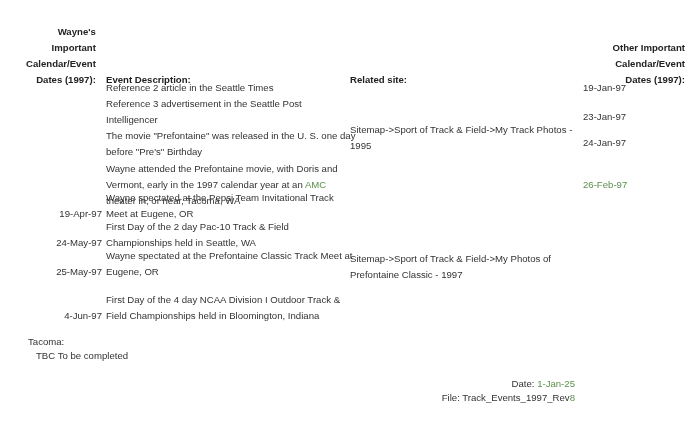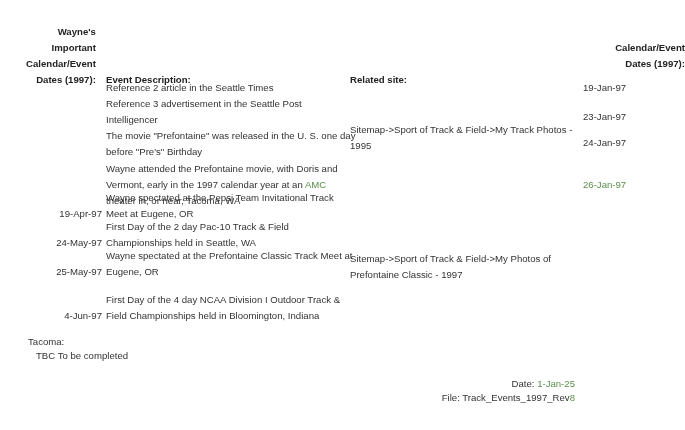--- a/index.html
+++ b/index.html
@@ -25,36 +25,37 @@
   <div>Wayne's</div>
   <div>Important</div>
   <div>Calendar/Event</div>
   <div>Dates (1997):</div>
 </div>
 
 <div class="abs bold center" style="left:106px; top:72px; width:250px;">Event Description:</div>
 <div class="abs bold center" style="left:350px; top:72px; width:230px;">Related site:</div>
 
 <div class="abs bold right" style="left:540px; top:40px; width:145px;">
+  <div>Other Important</div>
   <div>Calendar/Event</div>
   <div>Dates (1997):</div>
 </div>
 
 <div class="desc" style="top:80px;">Reference 2 article in the Seattle Times</div>
 <div class="rdate" style="top:80px;">19-Jan-97</div>
 
 <div class="desc" style="top:96px;">Reference 3 advertisement in the Seattle Post Intelligencer</div>
 <div class="rdate" style="top:109px;">23-Jan-97</div>
 
 <div class="desc" style="top:128px;">The movie "Prefontaine" was released in the U. S. one day before "Pre's" Birthday</div>
 <div class="site" style="top:122px;">Sitemap-&gt;Sport of Track &amp; Field-&gt;My Track Photos - 1995</div>
 <div class="rdate" style="top:135px;">24-Jan-97</div>
 
 <div class="desc" style="top:161px;"><span>Wayne attended the Prefontaine movie, with Doris and Vermont, early in the 1997 calendar year at an </span><span class="green">AMC</span><span> theater in, or near, Tacoma, WA</span></div>
-<div class="rdate green" style="top:177px;">26-Jan-97</div>
+<div class="rdate green" style="top:177px;">26-Feb-97</div>
 
 <div class="desc" style="top:190px;">Wayne spectated at the Pepsi Team Invitational Track Meet at Eugene, OR</div>
 <div class="leftdate" style="top:206px;">19-Apr-97</div>
 
 <div class="desc" style="top:219px;">First Day of the 2 day Pac-10 Track &amp; Field Championships held in Seattle, WA</div>
 <div class="leftdate" style="top:235px;">24-May-97</div>
 
 <div class="desc" style="top:248px;">Wayne spectated at the Prefontaine Classic Track Meet at Eugene, OR</div>
 <div class="site" style="top:251px;">Sitemap-&gt;Sport of Track &amp; Field-&gt;My Photos of Prefontaine Classic - 1997</div>
 <div class="leftdate" style="top:264px;">25-May-97</div>

